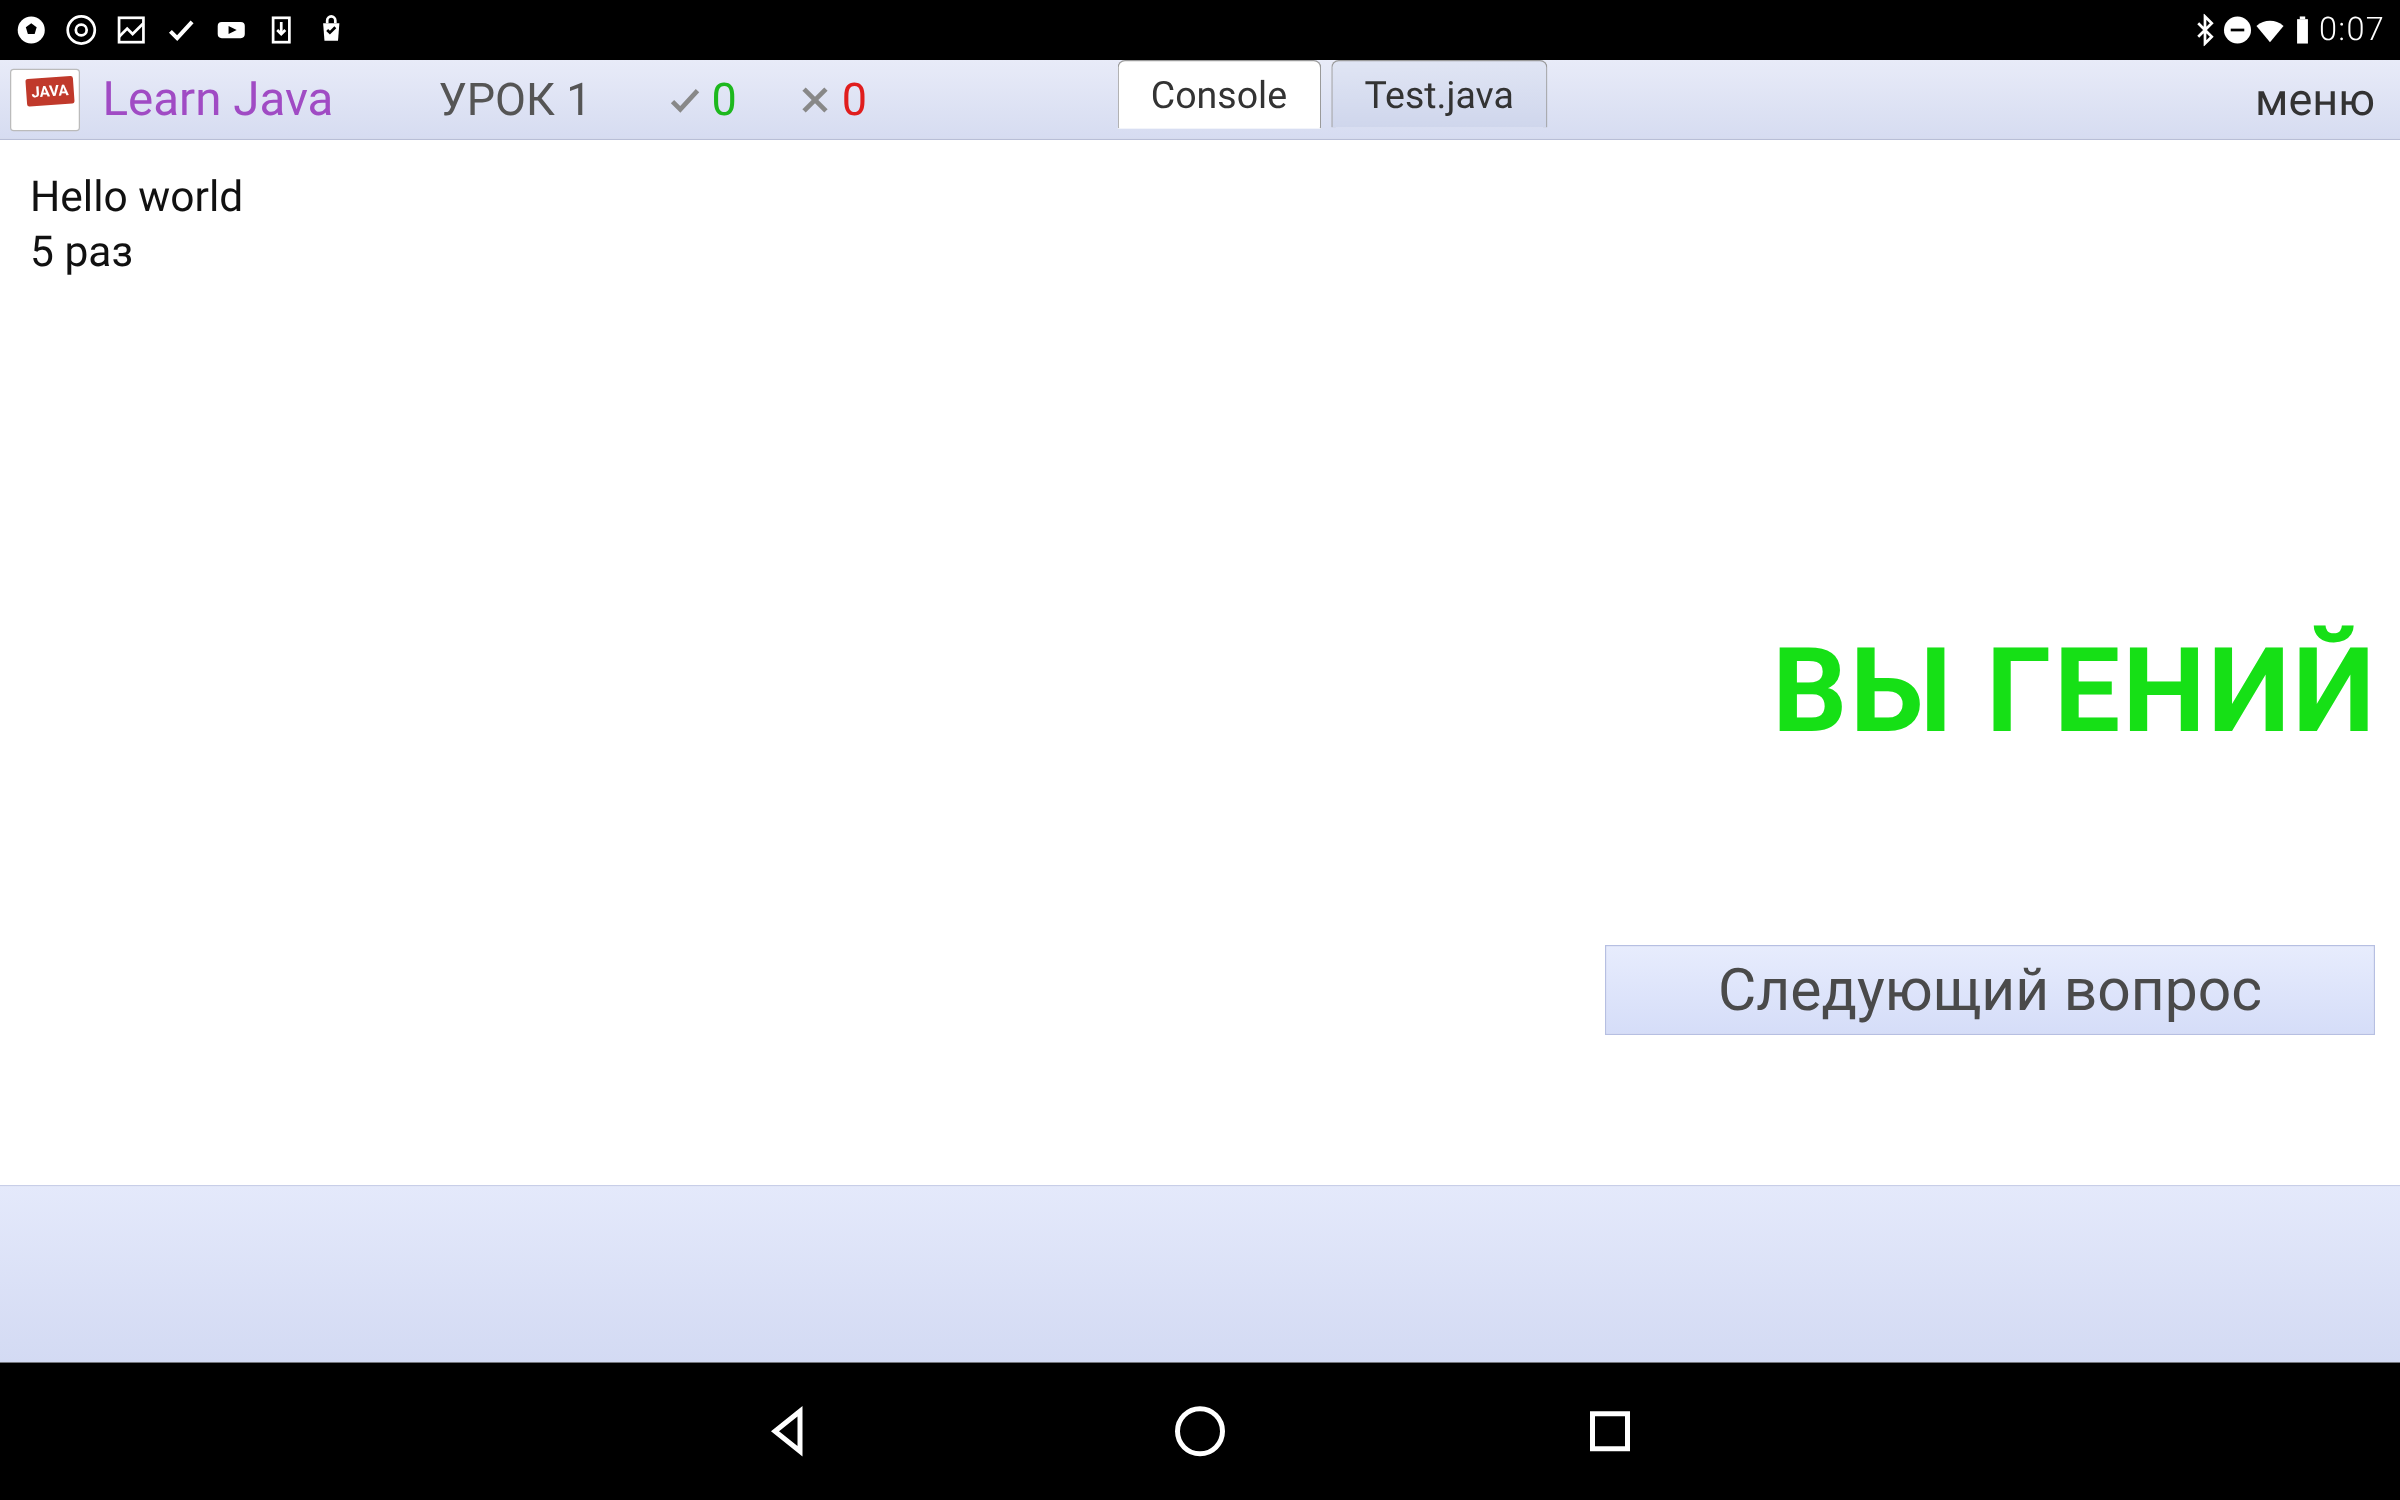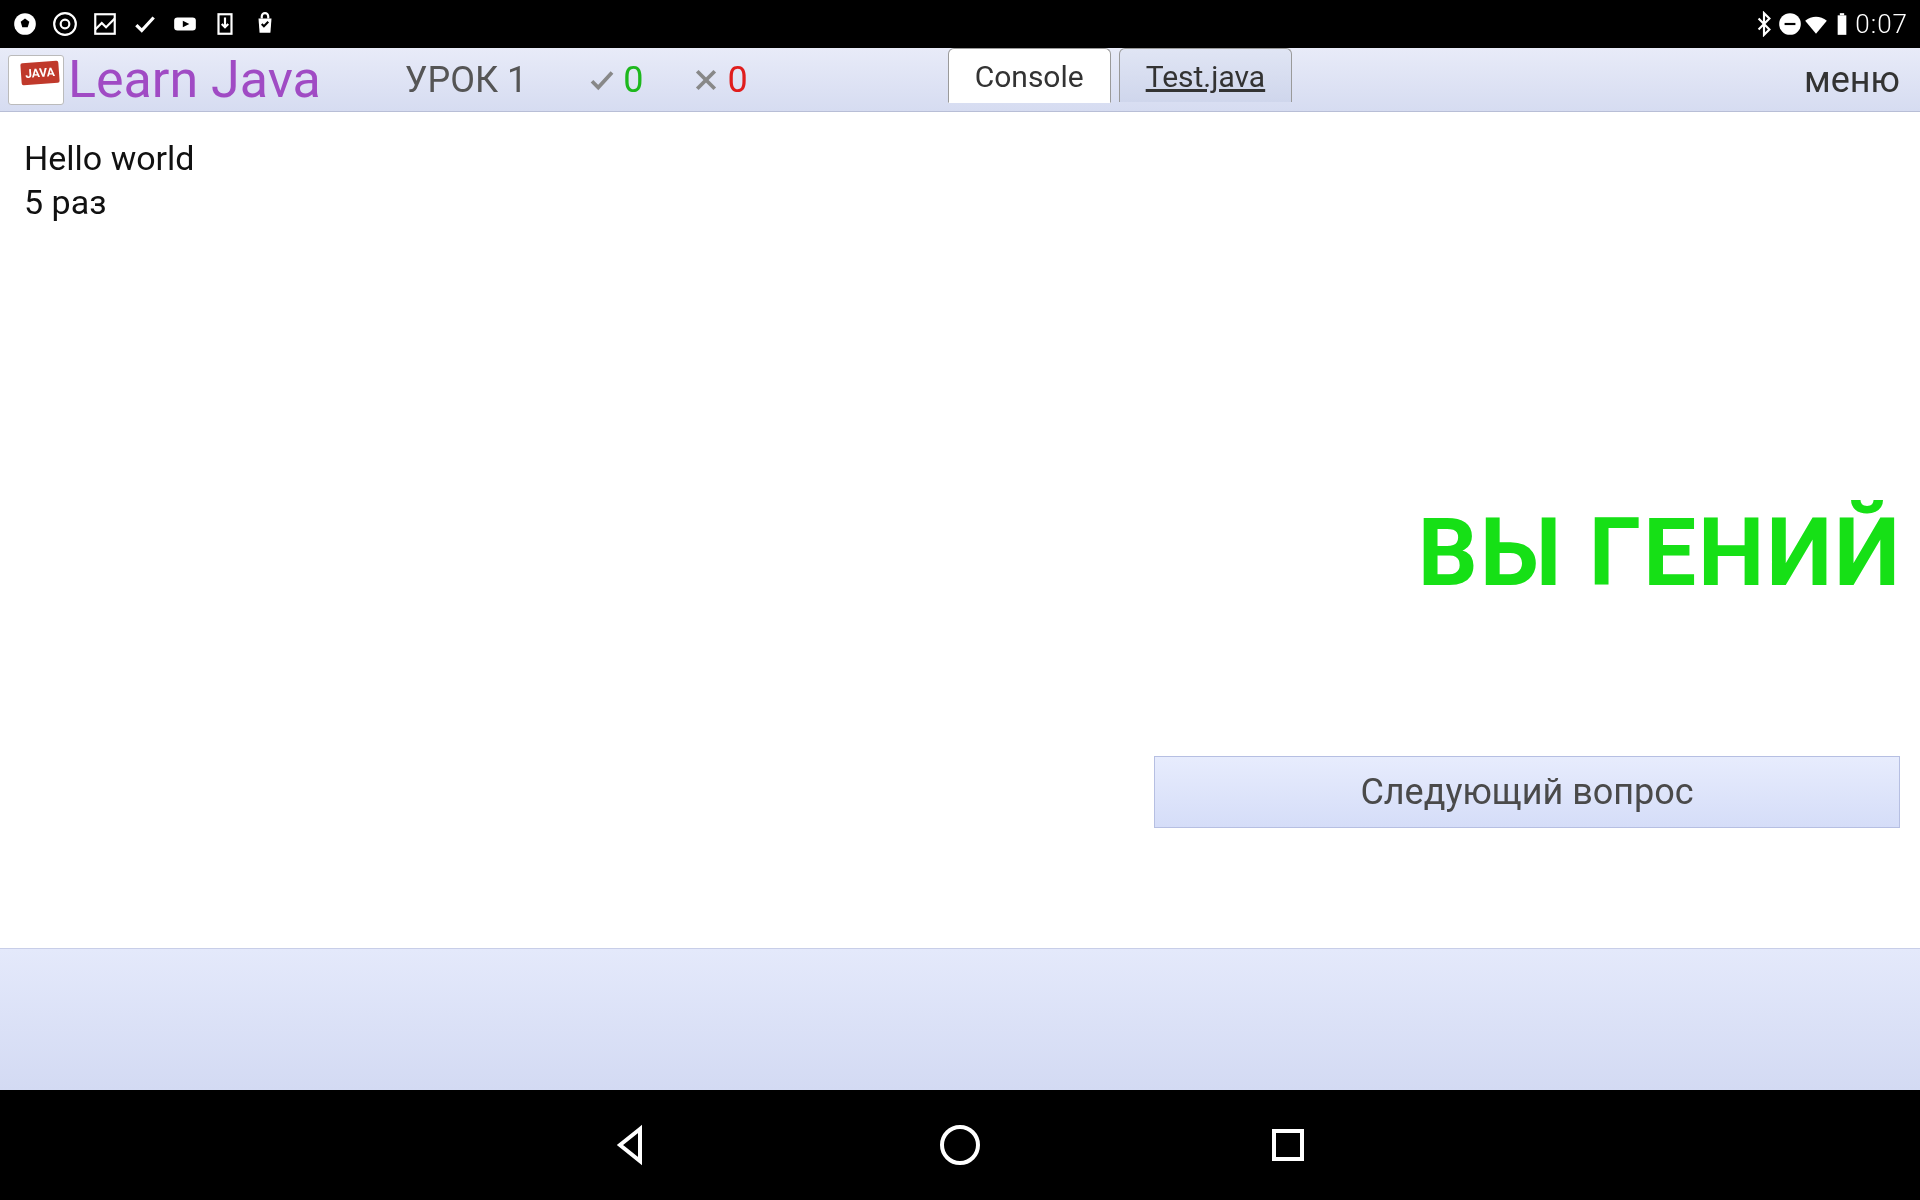--- a/index.html
+++ b/index.html
@@ -49,23 +49,23 @@
       position: absolute; top: 6px; right: 4px;
       width: 38px; height: 22px;
       background: #c0392b;
       color: #fff;
       font-size: 12px;
       display: flex; align-items: center; justify-content: center;
       border-radius: 2px;
       transform: rotate(-4deg);
     }
     .app-title {
-      font-size: 52px;
+      font-size: 38px;
       color: #a04bc4;
-      margin-left: 4px;
+      margin-left: 18px;
       font-weight: 400;
     }
     .lesson-label {
       font-size: 36px;
       color: #555;
       margin-left: 84px;
       font-weight: 400;
     }
     .score-group {
       display: flex;
@@ -101,21 +101,20 @@
       color: #333;
       cursor: pointer;
     }
     .tab.active {
       background: #ffffff;
       border-bottom: 1px solid #fff;
       margin-bottom: -1px;
     }
     .tab.inactive {
       background: linear-gradient(#e0e5f4, #cfd6ec);
-      text-decoration: underline;
     }
     .menu-btn {
       margin-left: auto;
       font-size: 36px;
       color: #333;
       padding: 4px 12px;
       cursor: pointer;
     }
 
     .content {
@@ -136,28 +135,28 @@
       top: 386px;
       font-size: 94px;
       color: #16e016;
       font-weight: 700;
       letter-spacing: 2px;
     }
     .next-btn {
       position: absolute;
       right: 20px;
       top: 644px;
-      width: 746px;
+      width: 616px;
       height: 72px;
       background: linear-gradient(#e7ecfd, #d5ddf8);
       border: 1px solid #b6bfe2;
       display: flex;
       align-items: center;
       justify-content: center;
-      font-size: 36px;
+      font-size: 47px;
       color: #4a4a4a;
       cursor: pointer;
     }
 
     .ad-bar {
       position: absolute;
       left: 0;
       width: 100%;
       height: 142px;
       background: linear-gradient(#e4e9fb, #d3daf3);

